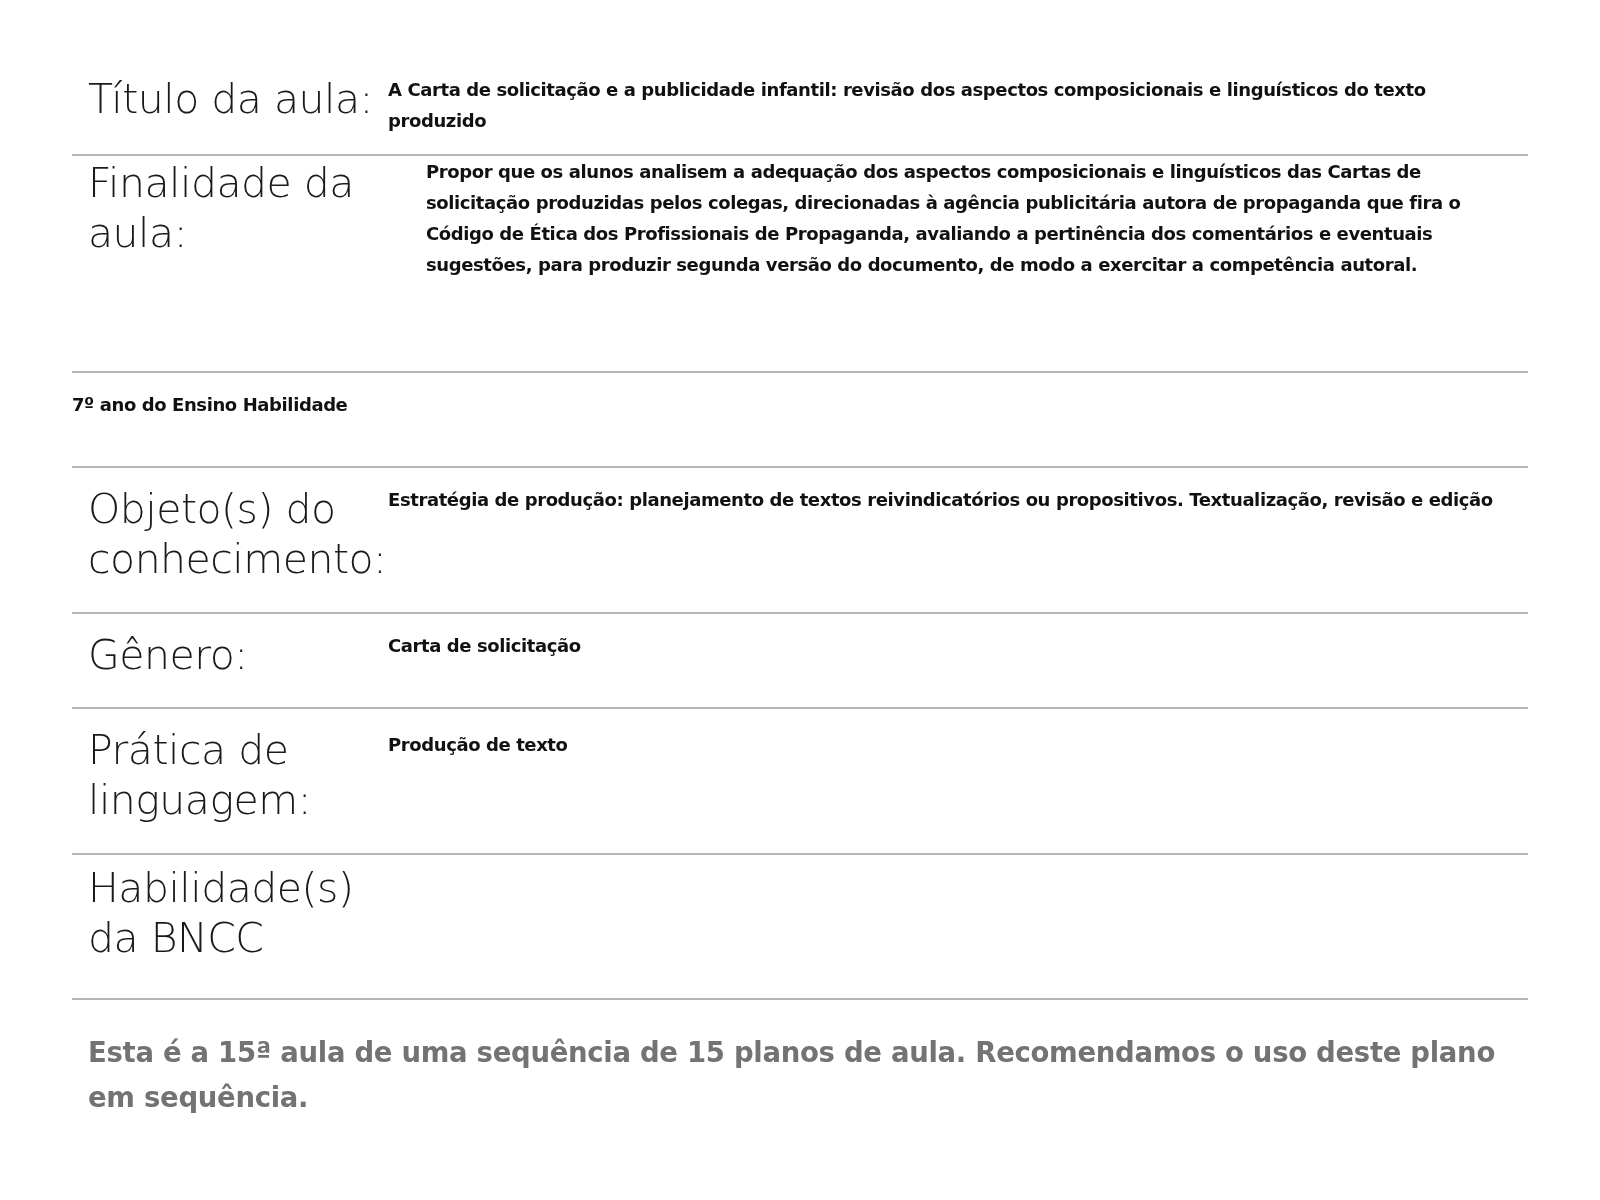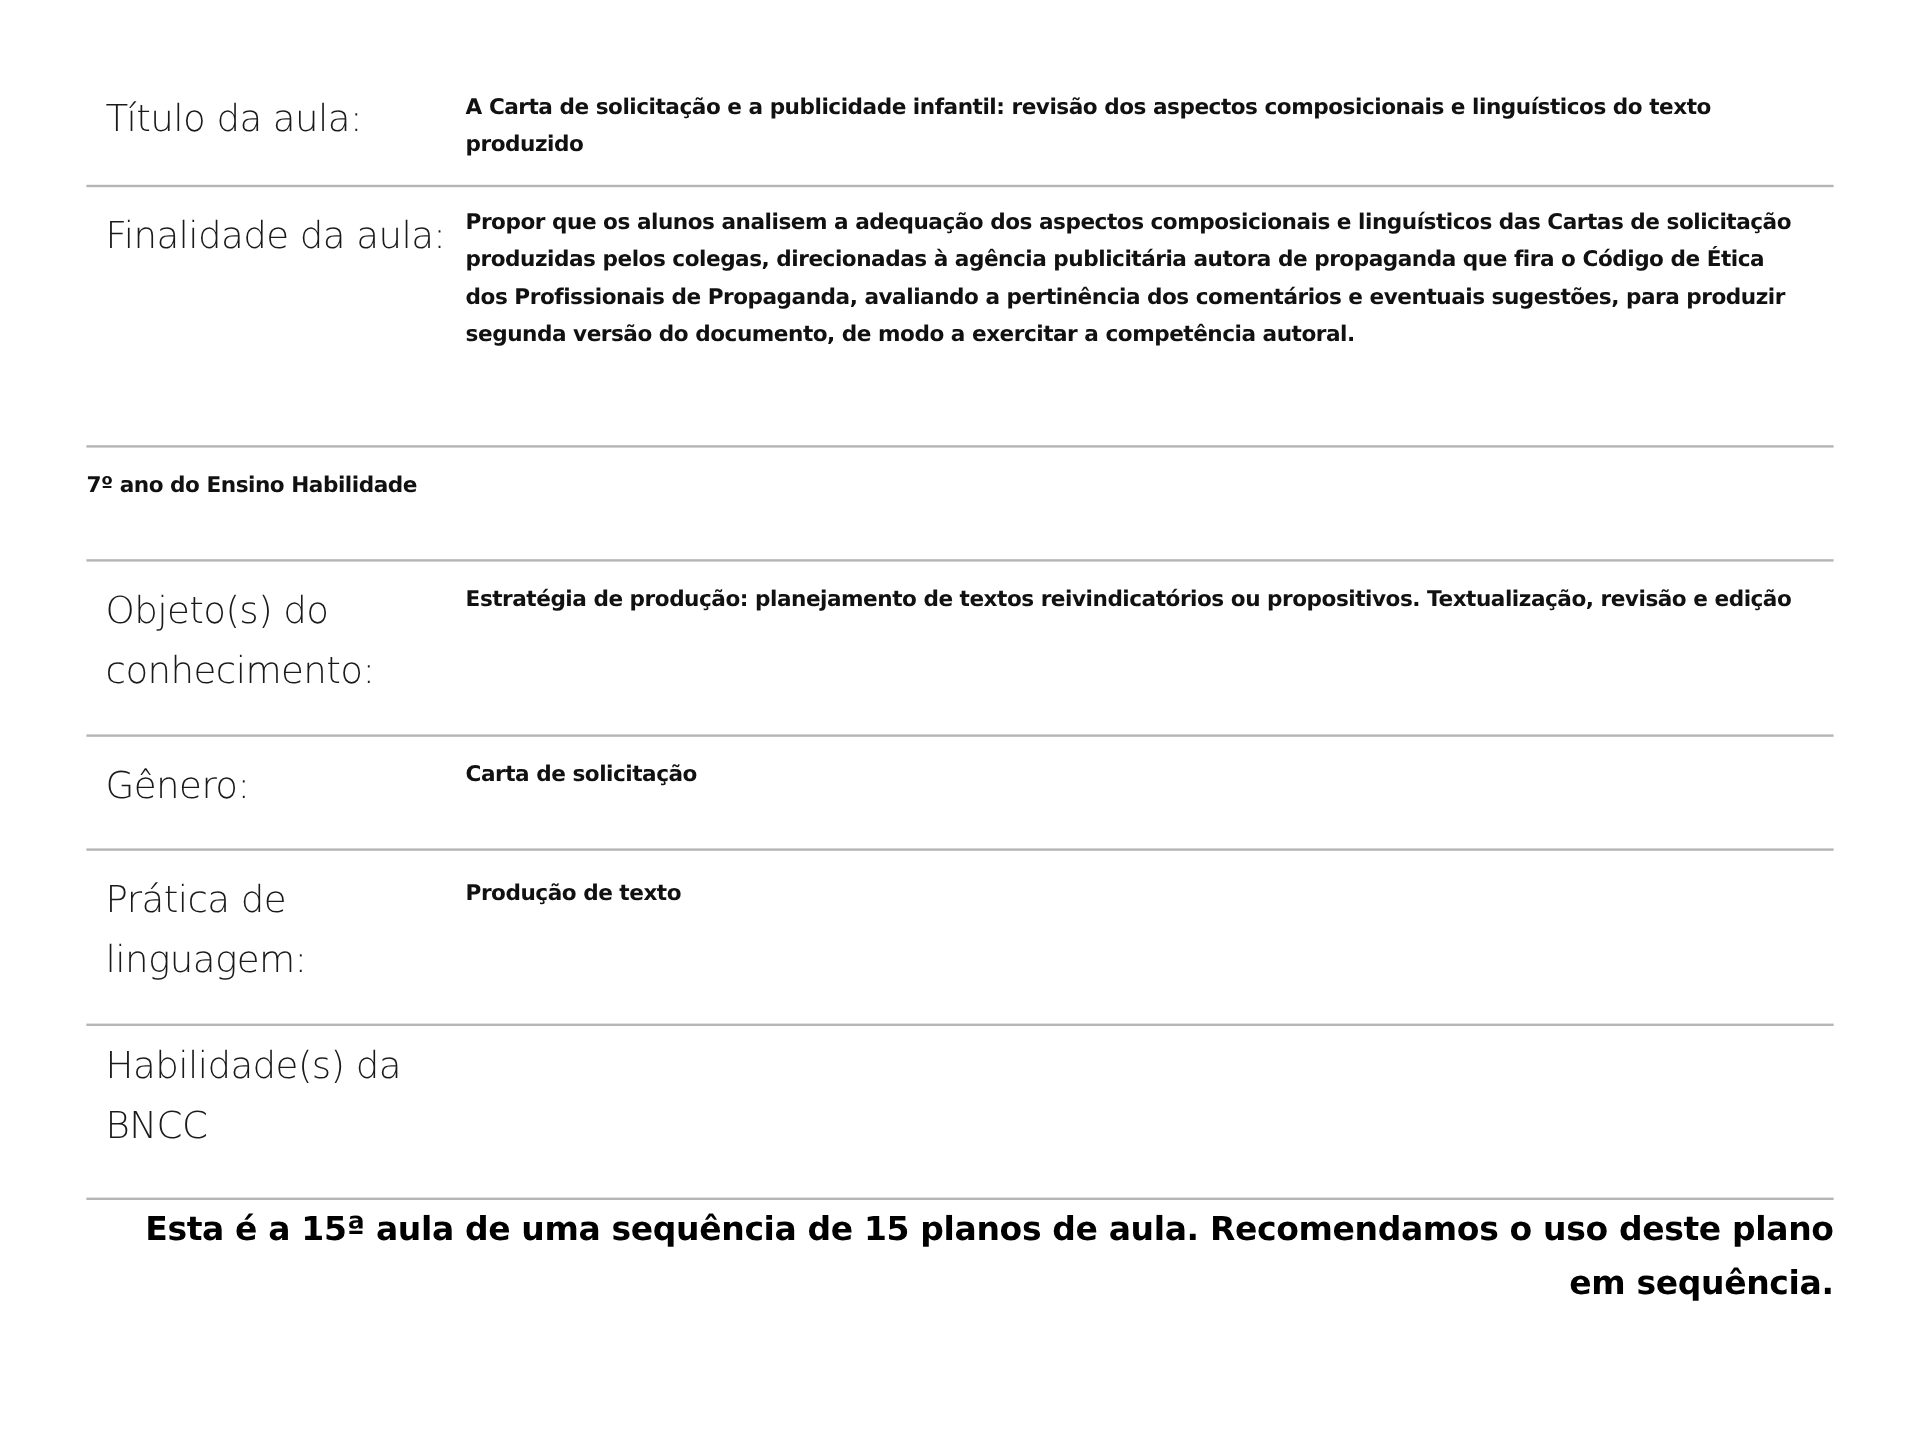--- a/index.html
+++ b/index.html
@@ -25,58 +25,57 @@
       display: flex;
       border-bottom: 2px solid #b5b5b5;
       box-sizing: border-box;
     }
     .label {
       width: 300px;
       flex: 0 0 300px;
       padding-left: 16px;
       font-family: "DejaVu Sans", sans-serif;
       font-weight: 300;
-      font-size: 31px;
+      font-size: 41px;
       line-height: 50px;
       color: #1a1a1a;
       letter-spacing: -0.5px;
     }
     .value {
       flex: 1;
       font-family: "DejaVu Sans", sans-serif;
       font-weight: bold;
       font-size: 18px;
       line-height: 31px;
       color: #111111;
       padding-right: 20px;
       letter-spacing: -0.4px;
     }
     .footer-note {
       padding-left: 16px;
-      padding-top: 2px;
+      padding-top: 30px;
       font-family: "DejaVu Sans", sans-serif;
       font-weight: bold;
       font-size: 27.5px;
       line-height: 45px;
-      color: #000000;
+      color: #737373;
       letter-spacing: -0.3px;
-      text-align: right;
     }
   </style>
 </head>
 <body>
 
 <div class="sheet">
 
   <div class="row" style="height:96px; padding-top:14px; box-sizing:border-box;">
     <div class="label">Título da aula:</div>
     <div class="value" style="padding-top:0px;">A Carta de solicitação e a publicidade infantil: revisão dos aspectos composicionais e linguísticos do texto produzido</div>
   </div>
 
-  <div class="row" style="height:217px; padding-top:14px;">
+  <div class="row" style="height:217px; gap:38px;">
     <div class="label" style="padding-top:2px;">Finalidade da aula:</div>
     <div class="value" style="padding-top:0px;">Propor que os alunos analisem a adequação dos aspectos composicionais e linguísticos das Cartas de solicitação produzidas pelos colegas, direcionadas à agência publicitária autora de propaganda que fira o Código de Ética dos Profissionais de Propaganda, avaliando a pertinência dos comentários e eventuais sugestões, para produzir segunda versão do documento, de modo a exercitar a competência autoral.</div>
   </div>
 
   <div class="row" style="height:95px; padding-top:16px;">
     <div class="value" style="padding-top:0px;">7º ano do Ensino Habilidade</div>
   </div>
 
   <div class="row" style="height:146px; padding-top:16px;">
     <div class="label">Objeto(s) do conhecimento:</div>

